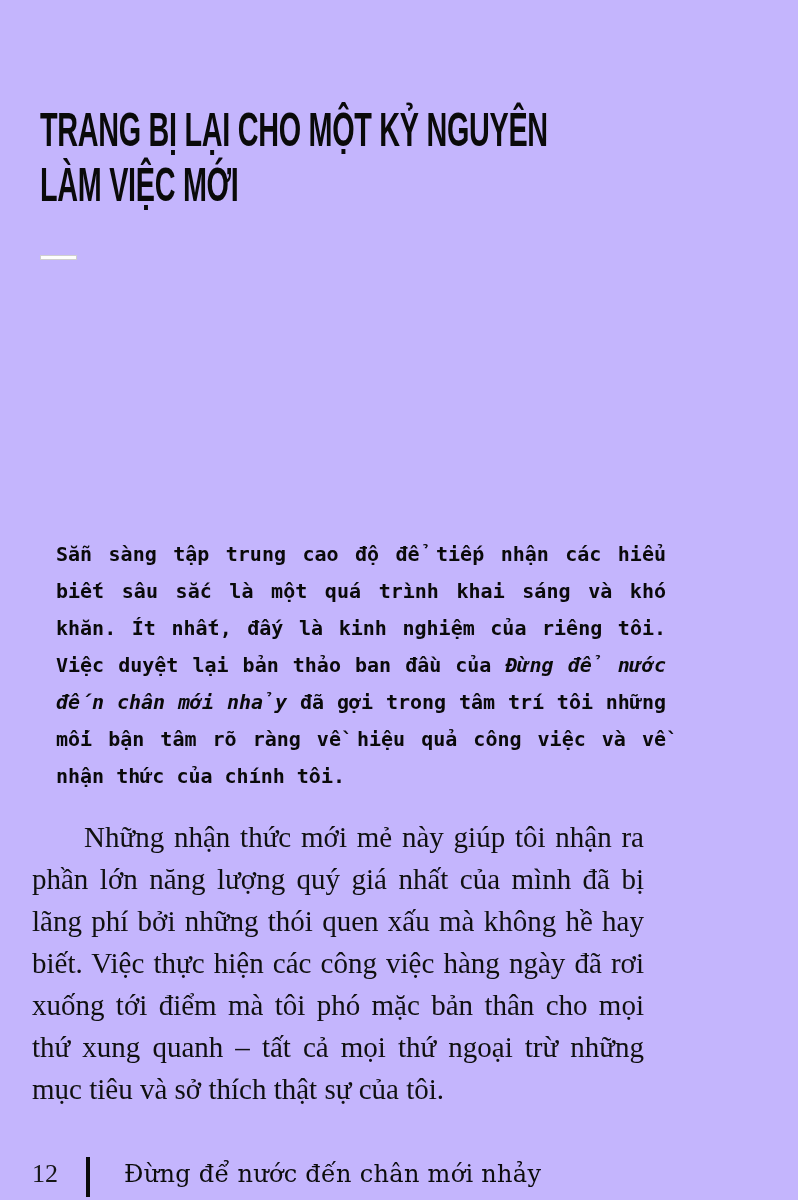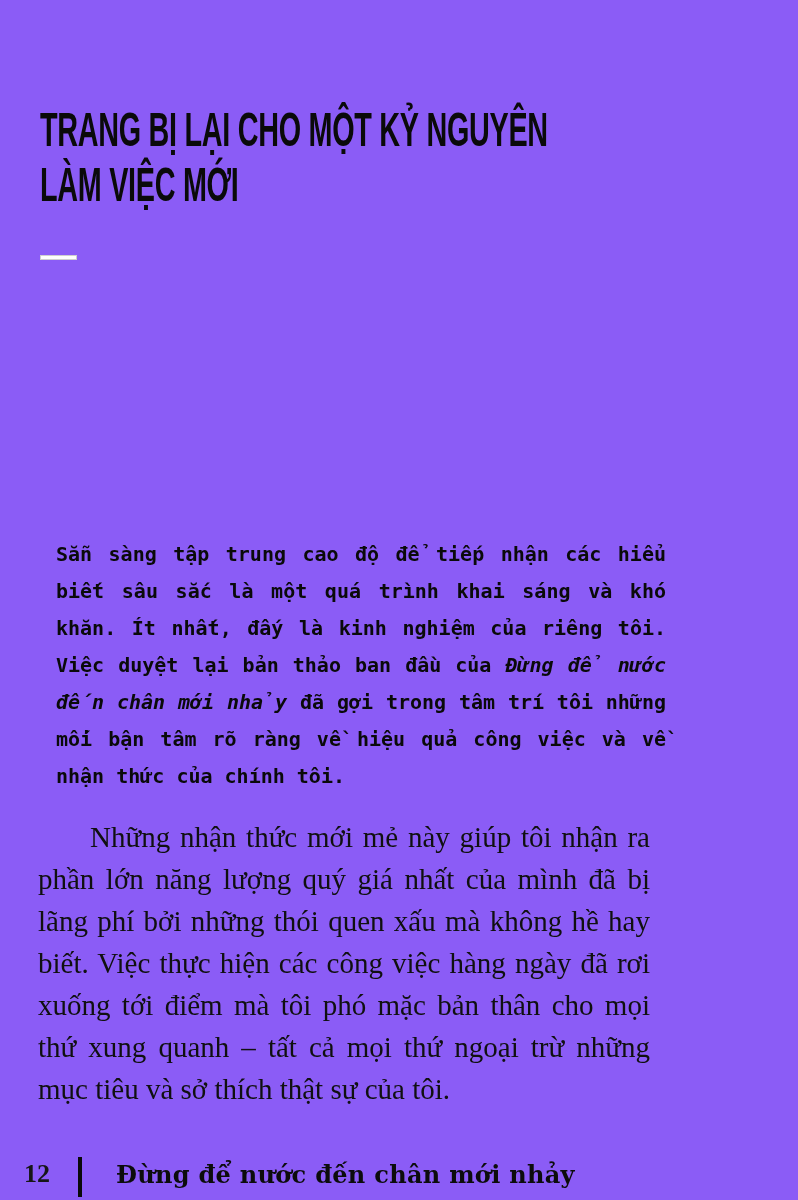--- a/index.html
+++ b/index.html
@@ -1,21 +1,21 @@
 <!DOCTYPE html>
 <html><head>
 <meta charset="utf-8">
 <style>
   * { margin: 0; padding: 0; box-sizing: border-box; }
   html, body { background: #ffffff; }
   .page {
     position: relative;
     width: 798px;
     height: 1200px;
-    background: #8b5cf6;
+    background: #c4b5fd;
     overflow: hidden;
     color: #0e0e0e;
   }
 
   
   .heading {
     position: absolute;
     left: 40px;
     top: 102px;
     font-family: "Liberation Sans", sans-serif;
@@ -64,40 +64,39 @@
     font-size: 20px;
     line-height: 37px;
     text-align: justify;
     color: #0a0a0a;
   }
   .para-typewriter em { font-style: italic; }
 
   
   .para-serif {
     position: absolute;
-    left: 38px;
+    left: 32px;
     top: 816px;
     width: 612px;
     font-family: "Liberation Serif", serif;
     font-size: 29px;
     line-height: 42px;
     text-align: justify;
     text-indent: 52px;
     color: #101010;
   }
 
   
   .footer {
     position: absolute;
-    left: 24px;
+    left: 32px;
     top: 1150px;
     height: 48px;
     display: flex;
     align-items: center;
-    font-weight: bold;
   }
   .footer .page-num {
     font-family: "Liberation Serif", serif;
     font-size: 26px;
     color: #161616;
   }
   .footer .double-bar {
     width: 4px;
     height: 40px;
     border-left: 2px solid #0a0a0a;

